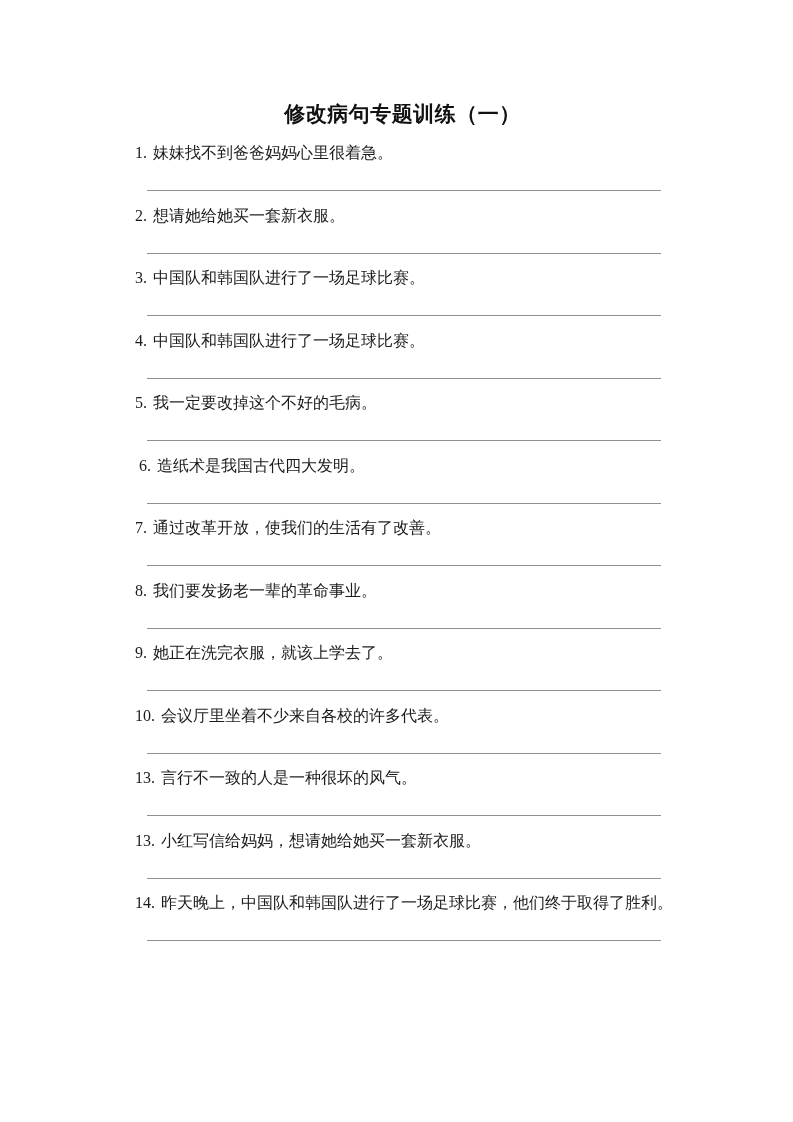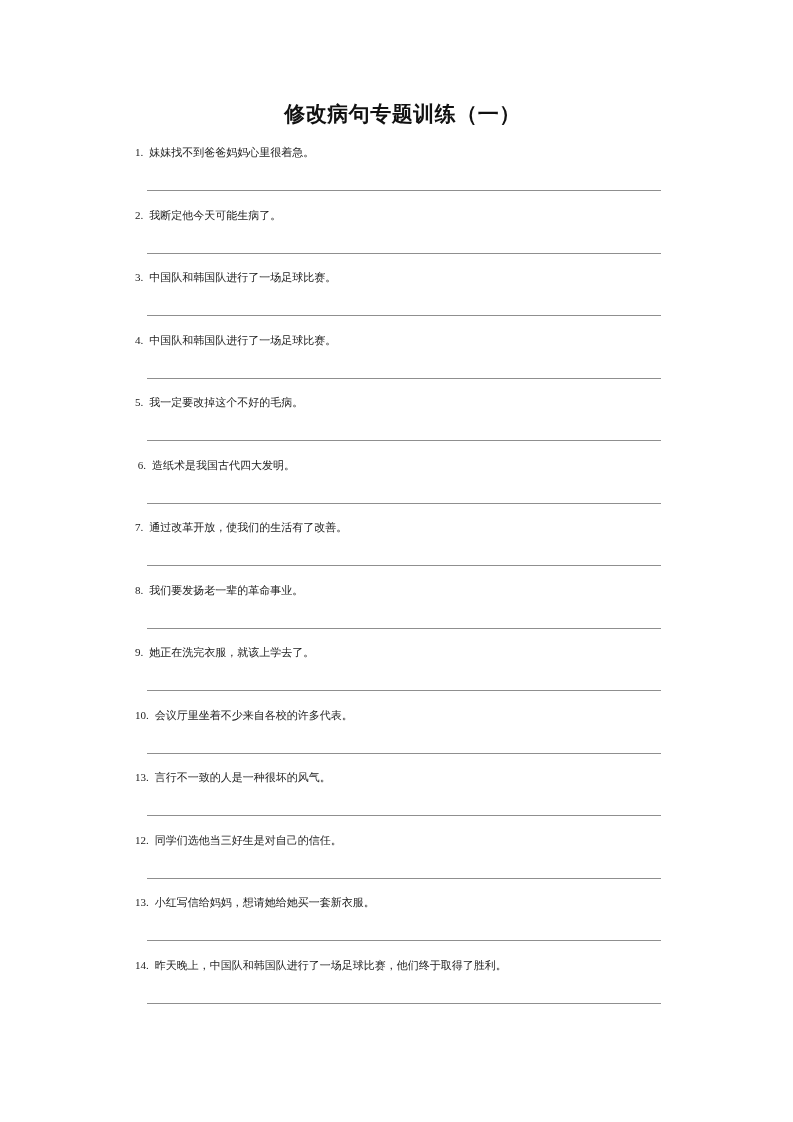--- a/index.html
+++ b/index.html
@@ -35,21 +35,21 @@
     top: 143px;
     left: 135px;
     width: 640px;
   }
   .item {
     position: relative;
     height: 62.5px;
   }
   .sentence {
     margin: 0;
-    font-size: 11px;
+    font-size: 16px;
     line-height: 19px;
     white-space: nowrap;
   }
   .num {
     white-space: pre;
     margin-right: 6px;
   }
   .answer-line {
     position: absolute;
     left: 12px;
@@ -64,21 +64,21 @@
 
 <div class="page">
   <h1 class="doc-title">修改病句专题训练（一）</h1>
   <div class="items">
   <div class="item">
     <p class="sentence"><span class="num">1.</span><span class="txt">妹妹找不到爸爸妈妈心里很着急。</span></p>
     <div class="answer-line"></div>
   </div>
 
   <div class="item">
-    <p class="sentence"><span class="num">2.</span><span class="txt">我断定他今天可能生病了。</span></p>
+    <p class="sentence"><span class="num">2.</span><span class="txt">想请她给她买一套新衣服。</span></p>
     <div class="answer-line"></div>
   </div>
 
   <div class="item">
     <p class="sentence"><span class="num">3.</span><span class="txt">中国队和韩国队进行了一场足球比赛。</span></p>
     <div class="answer-line"></div>
   </div>
 
   <div class="item">
     <p class="sentence"><span class="num">4.</span><span class="txt">中国队和韩国队进行了一场足球比赛。</span></p>
@@ -113,24 +113,20 @@
   <div class="item">
     <p class="sentence"><span class="num">10.</span><span class="txt">会议厅里坐着不少来自各校的许多代表。</span></p>
     <div class="answer-line"></div>
   </div>
 
   <div class="item">
     <p class="sentence"><span class="num">13.</span><span class="txt">言行不一致的人是一种很坏的风气。</span></p>
     <div class="answer-line"></div>
   </div>
 
-  <div class="item">
-    <p class="sentence"><span class="num">12.</span><span class="txt">同学们选他当三好生是对自己的信任。</span></p>
-    <div class="answer-line"></div>
-  </div>
 
   <div class="item">
     <p class="sentence"><span class="num">13.</span><span class="txt">小红写信给妈妈，想请她给她买一套新衣服。</span></p>
     <div class="answer-line"></div>
   </div>
 
   <div class="item">
     <p class="sentence"><span class="num">14.</span><span class="txt">昨天晚上，中国队和韩国队进行了一场足球比赛，他们终于取得了胜利。</span></p>
     <div class="answer-line"></div>
   </div>

